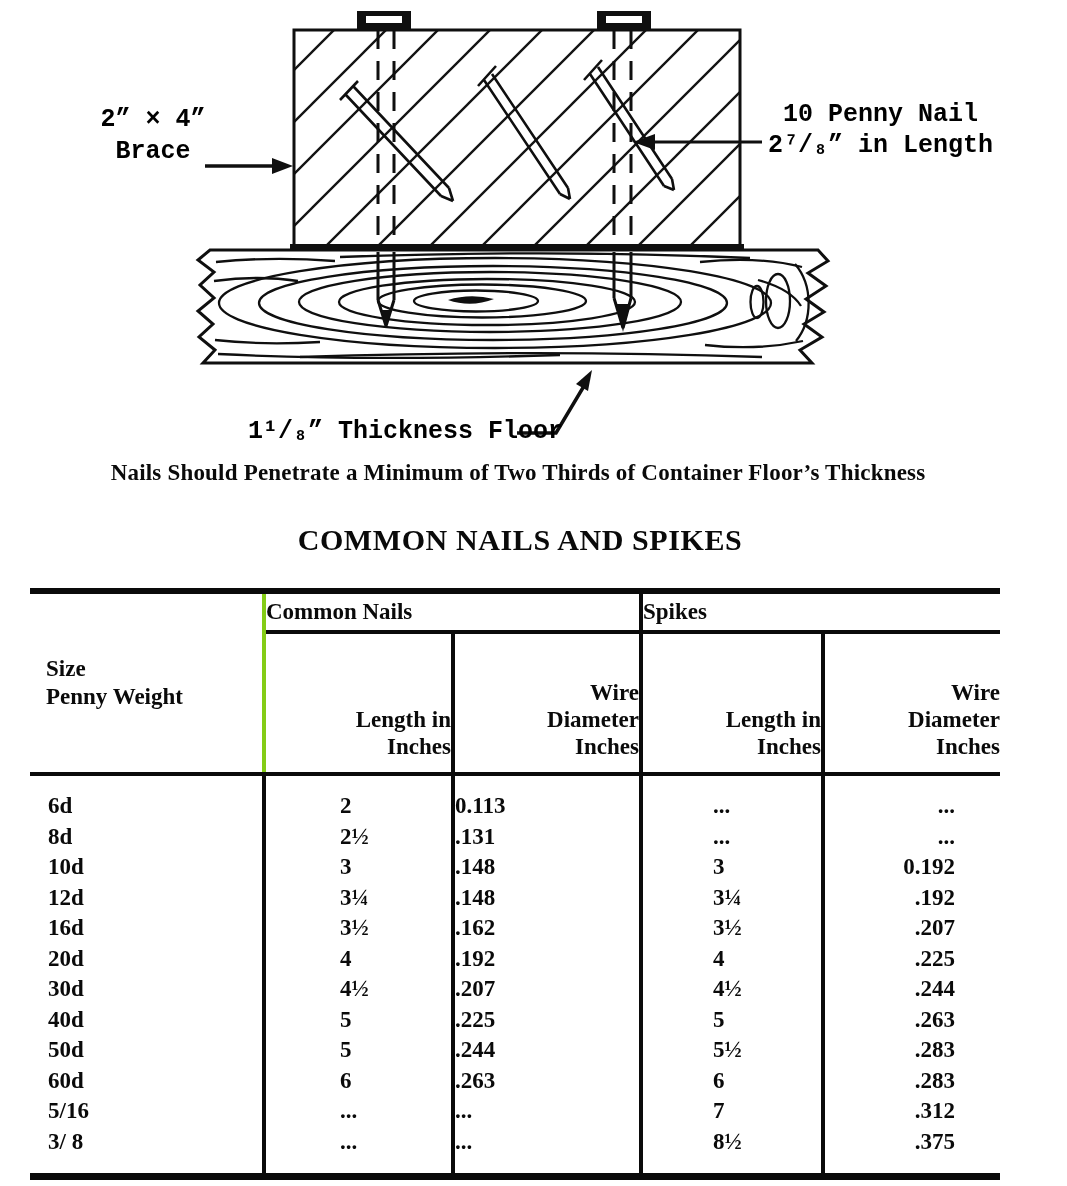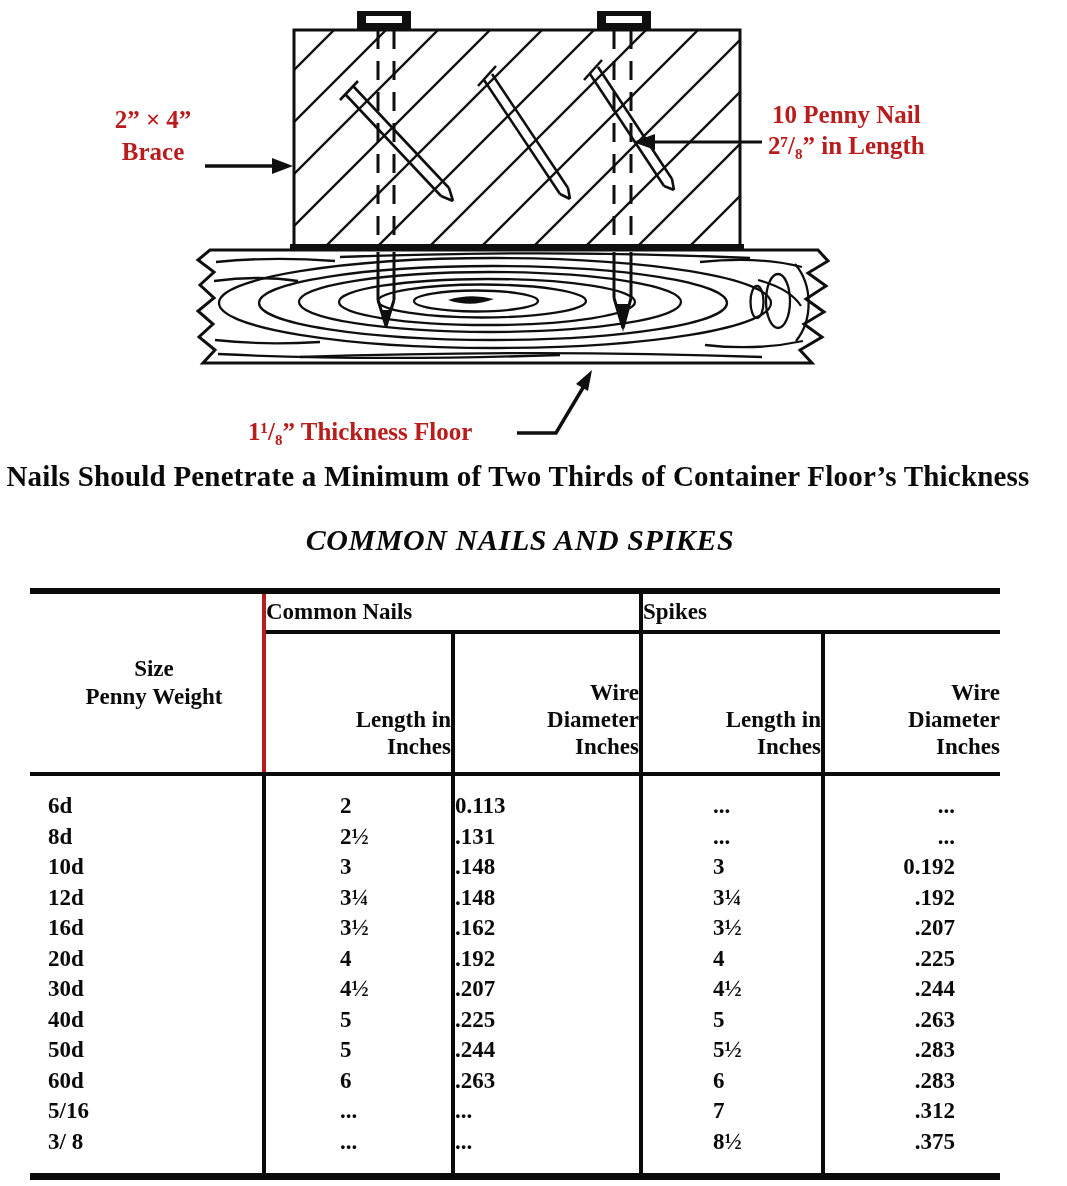--- a/index.html
+++ b/index.html
@@ -3,46 +3,46 @@
 <meta charset="utf-8">
 <style>
   html,body{margin:0;padding:0;background:#e8e8e8;}
   .page{
     position:relative; width:1067px; height:1186px; margin:0 auto;
     background:#ffffff; color:#0a0a0a; overflow:hidden;
     font-family:"Liberation Serif","DejaVu Serif",serif;
   }
   svg{position:absolute; left:0; top:0;}
   .dlabel{
-    position:absolute; white-space:pre-line; color:#b91c1c;
-    font-family:Liberation Serif, serif;
+    position:absolute; white-space:pre-line; color:#000000;
+    font-family:Liberation Mono, monospace;
     font-weight:bold; font-size:25px; line-height:32px;
   }
   .brace-label{left:88px; top:104px; width:130px; text-align:center;}
   .nail-label{left:768px; top:99px; text-align:center; line-height:31px;}
   .floor-label{left:248px; top:416px;}
   .caption{
     position:absolute; top:460px; left:0; width:1036px; text-align:center;
-    font-weight:bold; font-size:29px; letter-spacing:0.2px;
+    font-weight:bold; font-size:23px; letter-spacing:0.2px;
   }
   .table-title{
     position:absolute; top:523px; left:0; width:1040px; text-align:center;
-    font-weight:bold; font-size:30px; letter-spacing:0.6px;font-style:italic;
+    font-weight:bold; font-size:30px; letter-spacing:0.6px;
   }
   table.nails-table{
     position:absolute; left:30px; top:588px; width:970px;
     border-collapse:collapse; table-layout:fixed;
     border-bottom:7px solid #0a0a0a;
     font-weight:bold; font-size:23px; color:#0a0a0a;
   }
   .nails-table th, .nails-table td{padding:0; font-weight:bold;}
   th.corner{
-    border-top:6px solid #0a0a0a; border-right:4px solid #b91c1c;
+    border-top:6px solid #0a0a0a; border-right:4px solid #84cc16;
     border-bottom:4px solid #0a0a0a;
-    text-align:center; vertical-align:middle;
+    text-align:left; vertical-align:middle;
     white-space:pre-line; line-height:28px; padding-left:16px;
   }
   th.group{
     border-top:6px solid #0a0a0a; border-bottom:4px solid #0a0a0a;
     height:36px; text-align:left; vertical-align:middle;
   }
   th.g1{border-right:4px solid #0a0a0a;}
   th.sub{
     border-bottom:4px solid #0a0a0a; height:126px;
     vertical-align:bottom; padding-bottom:12px; text-align:right;

